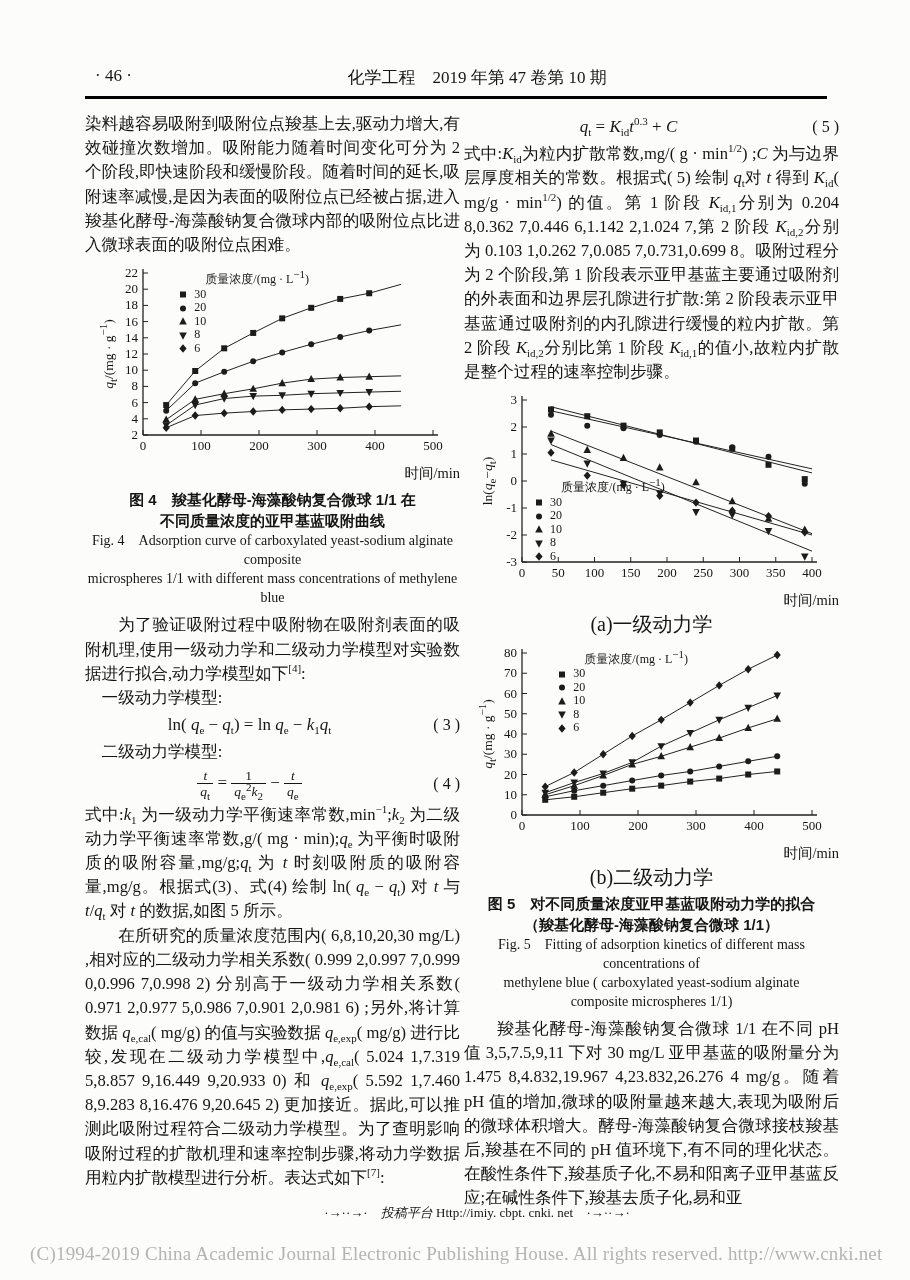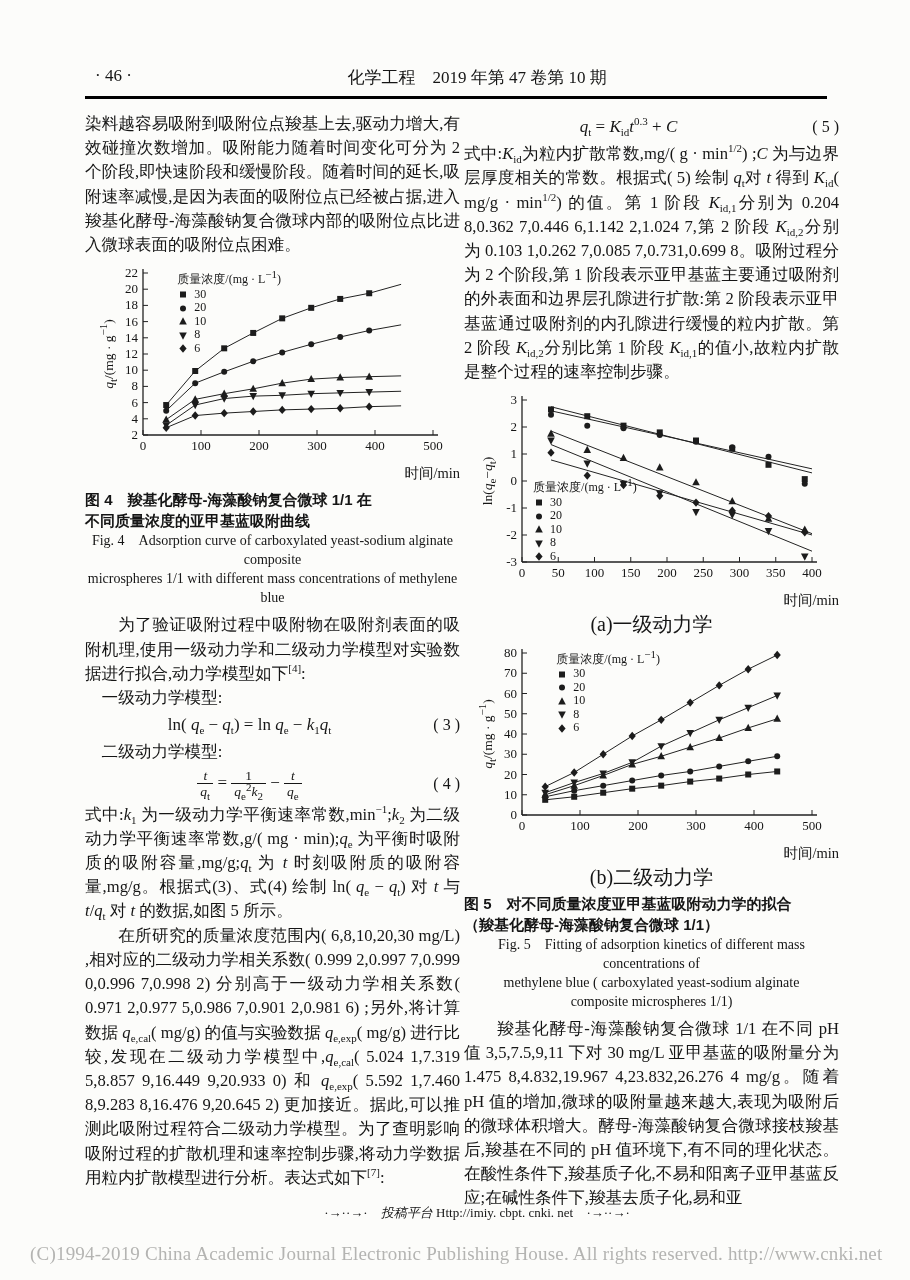--- a/index.html
+++ b/index.html
@@ -24,24 +24,24 @@
   .fr>span{display:block;padding:0 3px;}
   .fr>span:first-child{border-bottom:1px solid #151515;}
   
   .figure{margin:8px 0 2px;}
   .chartwrap{position:relative;margin:0 auto;}
   .chartwrap svg{display:block;}
   .ylab{position:absolute;white-space:nowrap;font-size:13.5px;transform:translate(-50%,-50%) rotate(-90deg);}
   .xlab{text-align:right;font-size:14.5px;margin-top:-2px;}
   .subcap{text-align:center;font-size:20px;}
   .legend{position:absolute;font-size:12px;line-height:13.5px;}
-  .legend .ti{margin-bottom:1px;}
+  .legend .ti{margin-bottom:1px;margin-left:28px;}
   .legend .it{display:flex;align-items:center;gap:5px;height:13.5px;}
   .legend .it svg{flex:0 0 auto;}
-  .cap-cn{font-weight:bold;font-size:15px;line-height:21px;font-family:"Liberation Sans","DejaVu Sans",sans-serif;}
+  .cap-cn{text-align:center;font-weight:bold;font-size:15px;line-height:21px;font-family:"Liberation Sans","DejaVu Sans",sans-serif;}
   .cap-en{text-align:center;font-size:14px;line-height:19px;}
   .capblock{margin:4px 0 6px;}
   
   .footer-line{position:absolute;top:1204px;left:0;width:100%;text-align:center;font-size:13px;}
   .footer-line .sep{margin:0 10px;}
   .footer-line .plat{font-style:italic;text-align:right;}
   .copyright{position:absolute;top:1243px;left:30px;font-size:19px;color:#b4b4b2;letter-spacing:.2px;}
 </style>
 </head>
 <body>

